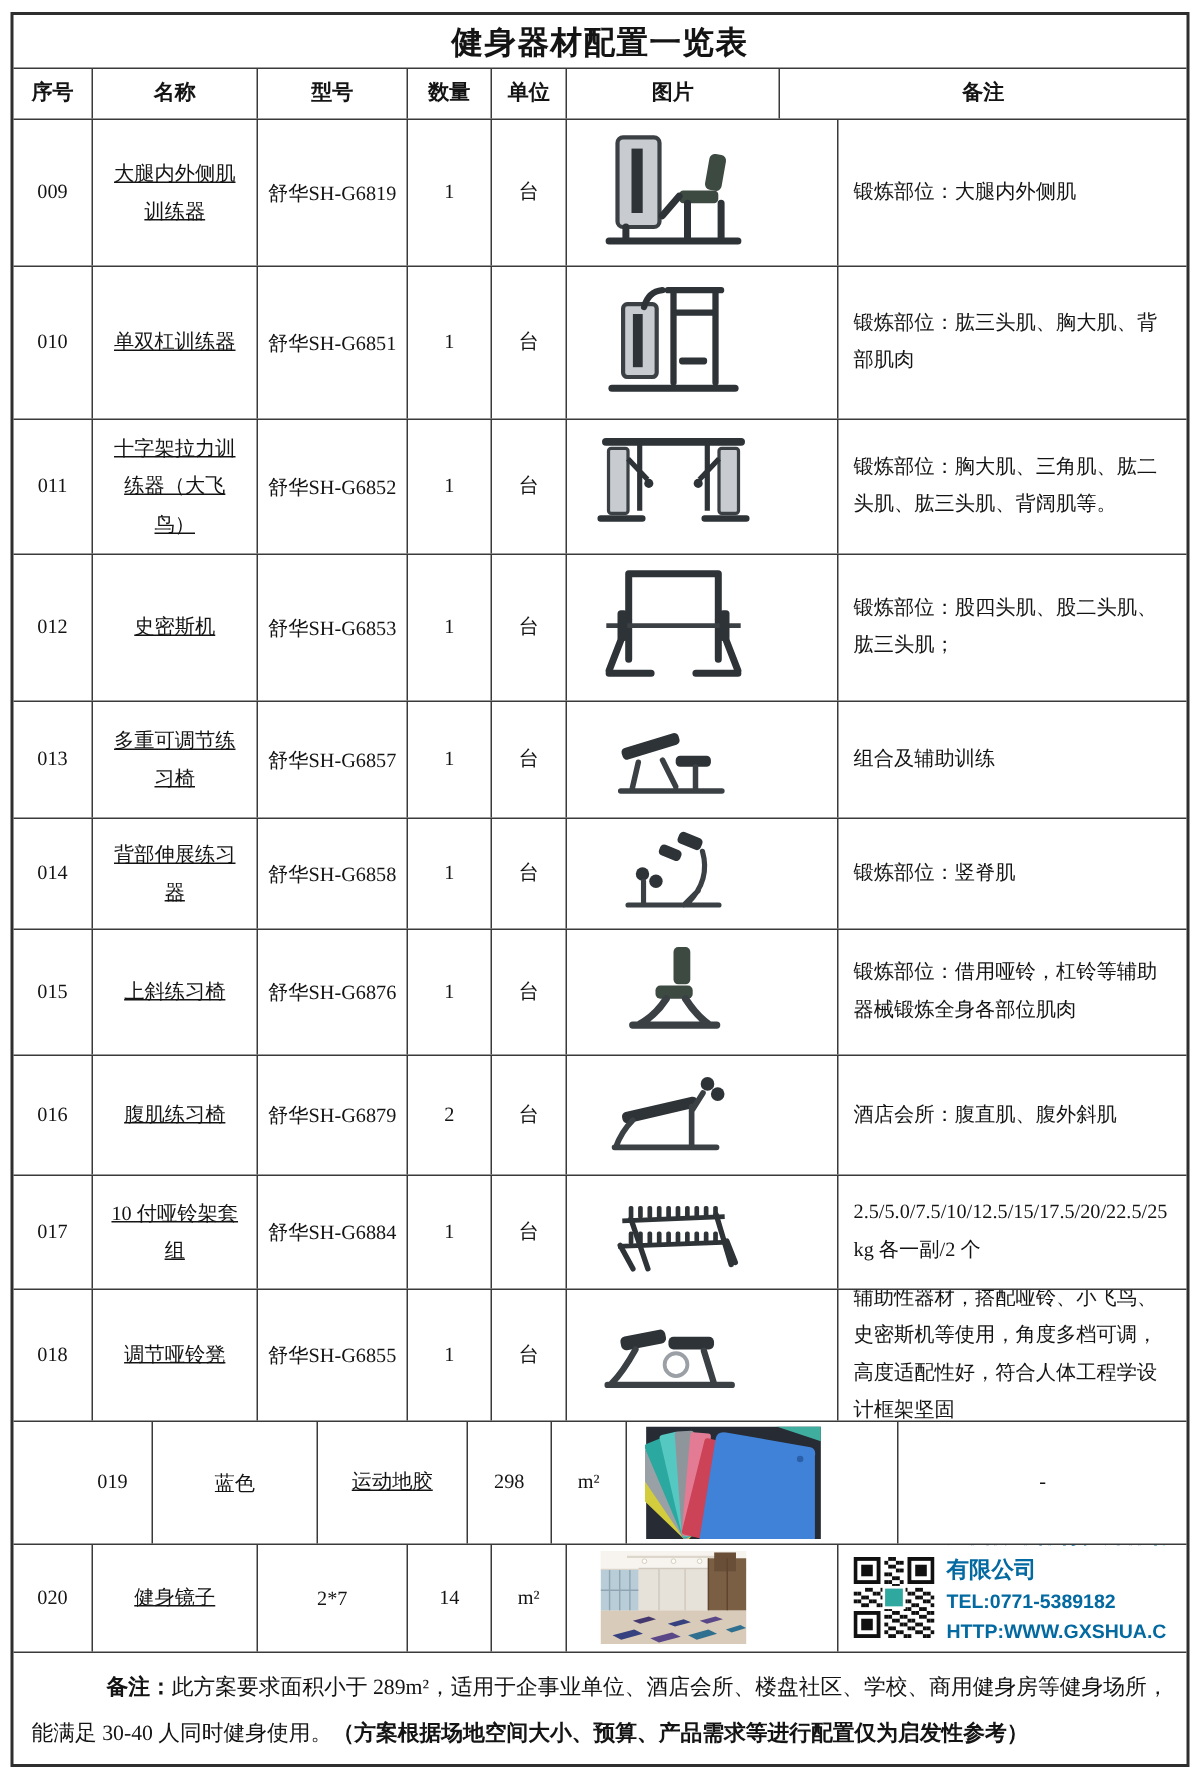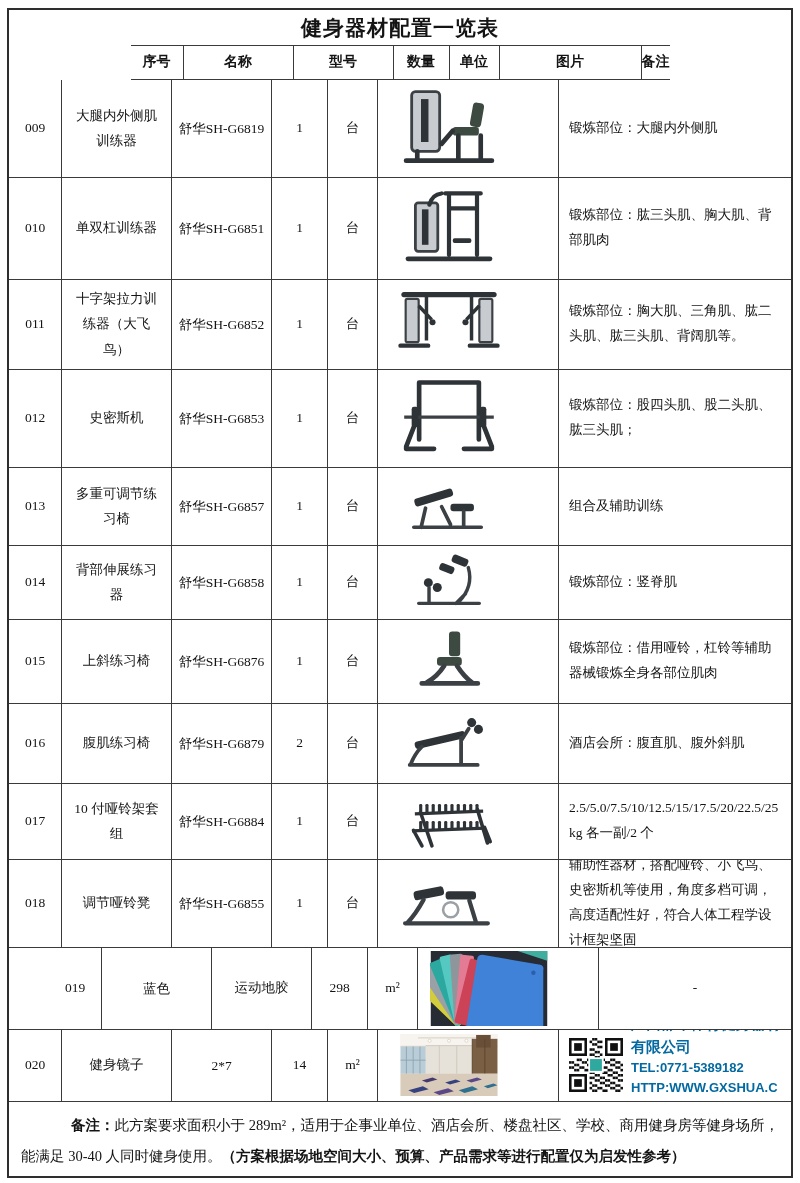--- a/index.html
+++ b/index.html
@@ -5,21 +5,21 @@
   * { margin:0; padding:0; box-sizing:border-box; }
   html,body { background:#fff; }
   body {
     width:800px; height:1183px; position:relative;
     font-family:"Liberation Serif","DejaVu Serif",serif;
     color:#141414;
   }
   .sheet {
     position:absolute; left:7px; top:8px; width:786px; height:1170px;
     border:2px solid #2e2e2e; background:#fff;
-    display:flex; flex-direction:column;align-items:center;
+    display:flex; flex-direction:column;
   }
   .title-row {
     height:42px; display:flex; align-items:center; justify-content:center;
     font-size:21px; font-weight:bold; letter-spacing:1px;
   }
   .grid-row {
     display:grid;
     grid-template-columns:52px 110px 100px 56px 50px 142px 1fr;
   }
   .thead {
@@ -28,21 +28,21 @@
   }
   .thead .th {
     display:flex; align-items:center; justify-content:center;
   }
   .th + .th, .td + .td { border-left:1px solid #3a3a3a; }
   .tr { border-bottom:1px solid #3a3a3a; font-size:13.5px; }
   .td {
     display:flex; align-items:center; justify-content:center;
     text-align:center; padding:3px 4px; overflow:hidden;
   }
-  .td.c-name { line-height:1.9; padding:3px 8px; }
+  .td.c-name { line-height:1.9; padding:3px 8px;text-decoration:underline; }
   .td.c-model { flex-direction:row; line-height:2; }
   .td.c-remark {
     justify-content:flex-start; text-align:left; padding:5px 10px;
     line-height:1.85; word-break:break-all;margin-left:39px;
   }
   .td.c-remark.dash { justify-content:center; text-align:center; }
   .img-wrap { display:flex; align-items:center; justify-content:center; width:100%; height:100%; }
   .img-wrap svg { display:block; }
   .company { display:flex; align-items:center; gap:8px; }
   .company .qr { flex:0 0 auto; }

